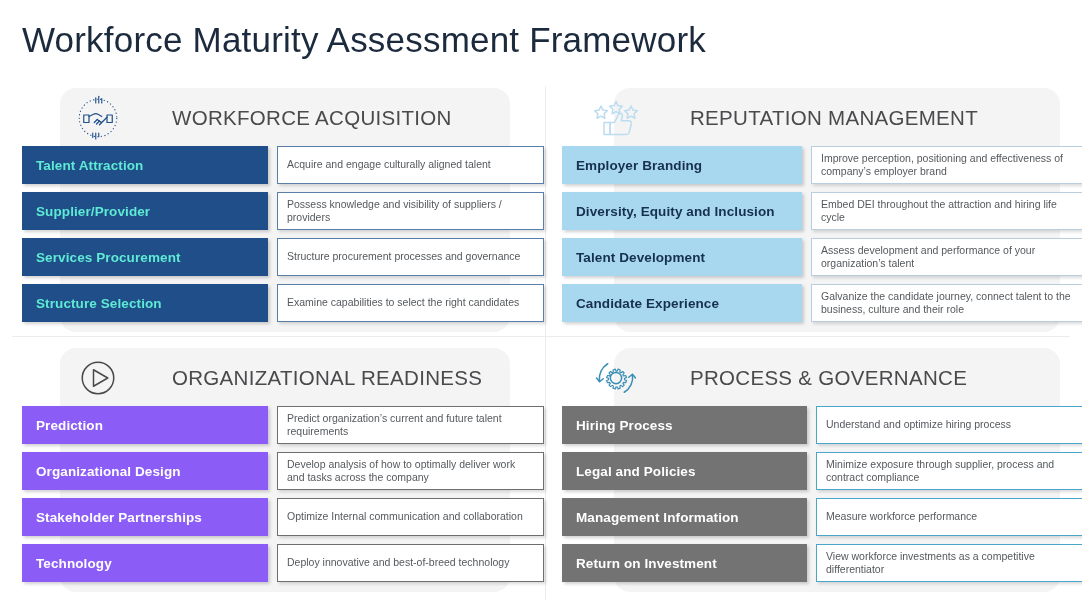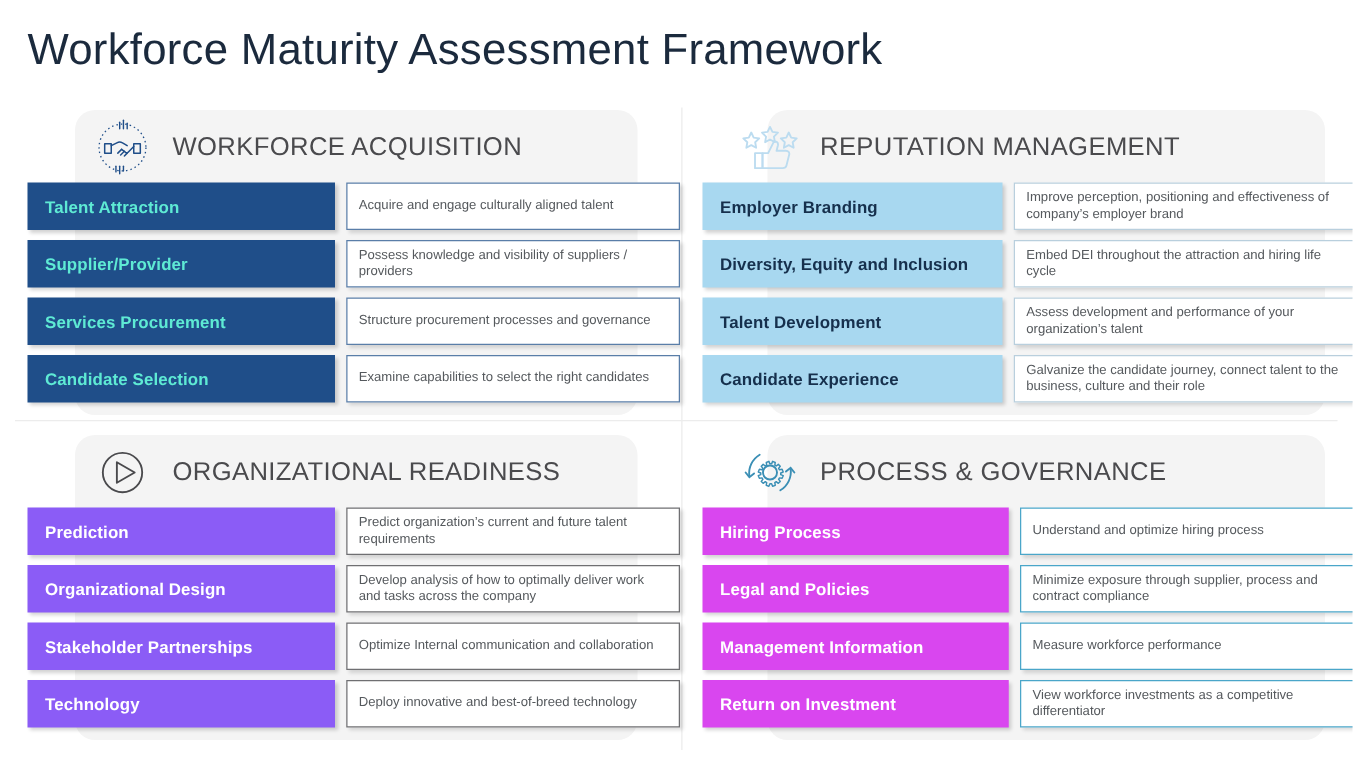--- a/index.html
+++ b/index.html
@@ -72,20 +72,21 @@
 
   
   .q-header {
     position: absolute;
     left: 60px;
     top: 4px;
     height: 52px;
     display: flex;
     align-items: center;
     z-index: 2;
+    gap: 34px;
   }
   .q-tr .q-header,
   .q-br .q-header { left: 38px; }
 
   .q-icon {
     width: 48px;
     height: 48px;
     flex: 0 0 48px;
     display: block;
   }
@@ -151,21 +152,21 @@
 
   
   .theme-lightblue .row-label { background: #a8d8f0; color: #16304d; text-align: right; }
   .theme-lightblue .row-desc  { border-color: #b9cfdd; }
 
   
   .theme-gray .row-label { background: #8b5cf6; color: #ffffff; }
   .theme-gray .row-desc  { border-color: #6f6f72; }
 
   
-  .theme-brightblue .row-label { background: #d946ef; color: #ffffff; }
+  .theme-brightblue .row-label { background: #737373; color: #ffffff; }
   .theme-brightblue .row-desc  { border-color: #4aa6c9; }
 
   
   .q-tr .row-label { width: 240px; flex: 0 0 240px; }
   .q-br .row-label { width: 245px; flex: 0 0 245px; }
   .q-bl .row-label { width: 246px; flex: 0 0 246px; }
 
   .q-tr .row, .q-br .row { height: 38px; margin-bottom: 8px; }
 </style>
 </head>
@@ -210,21 +211,21 @@
     </div>
     <div class="row">
       <div class="row-label">Supplier/Provider</div>
       <div class="row-desc">Possess knowledge and visibility of suppliers / providers</div>
     </div>
     <div class="row">
       <div class="row-label">Services Procurement</div>
       <div class="row-desc">Structure procurement processes and governance</div>
     </div>
     <div class="row">
-      <div class="row-label">Candidate Selection</div>
+      <div class="row-label">Structure Selection</div>
       <div class="row-desc">Examine capabilities to select the right candidates</div>
     </div>
   </div>
 </div>
 
 <div class="quadrant q-tr theme-lightblue">
   <div class="panel-bg"></div>
 
   <div class="q-header">
     <svg class="q-icon" viewBox="0 0 64 64">

